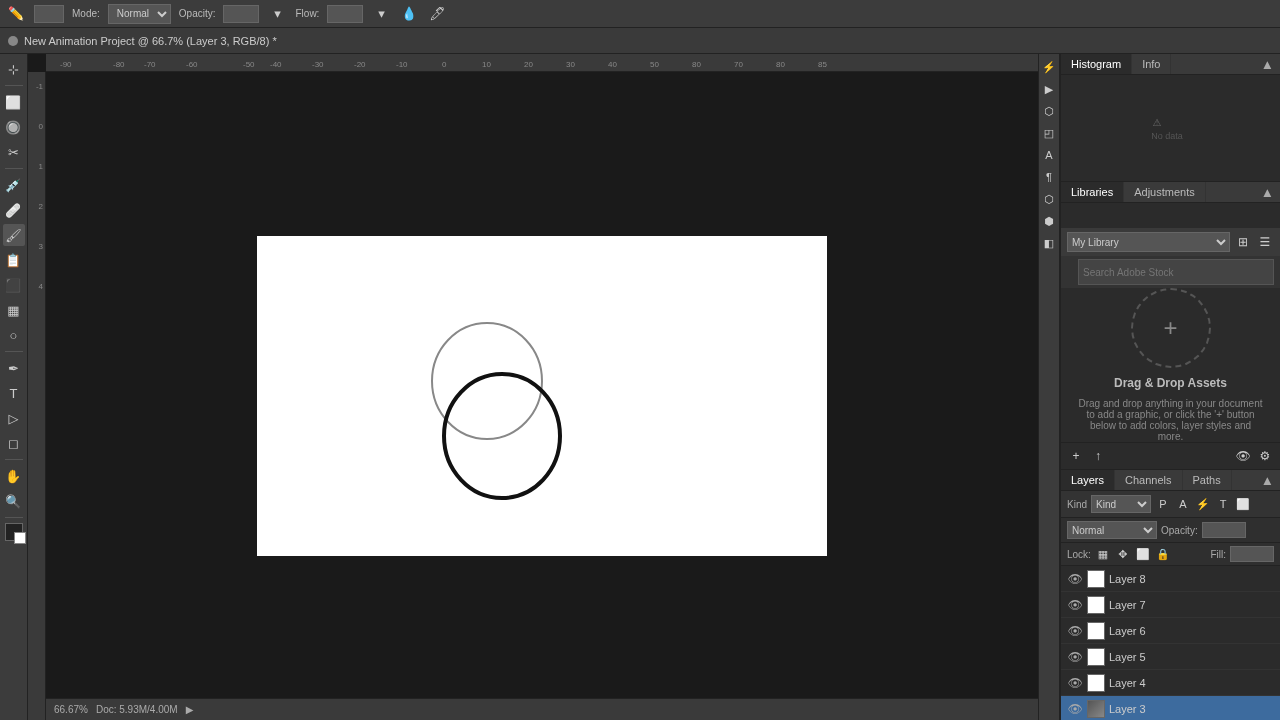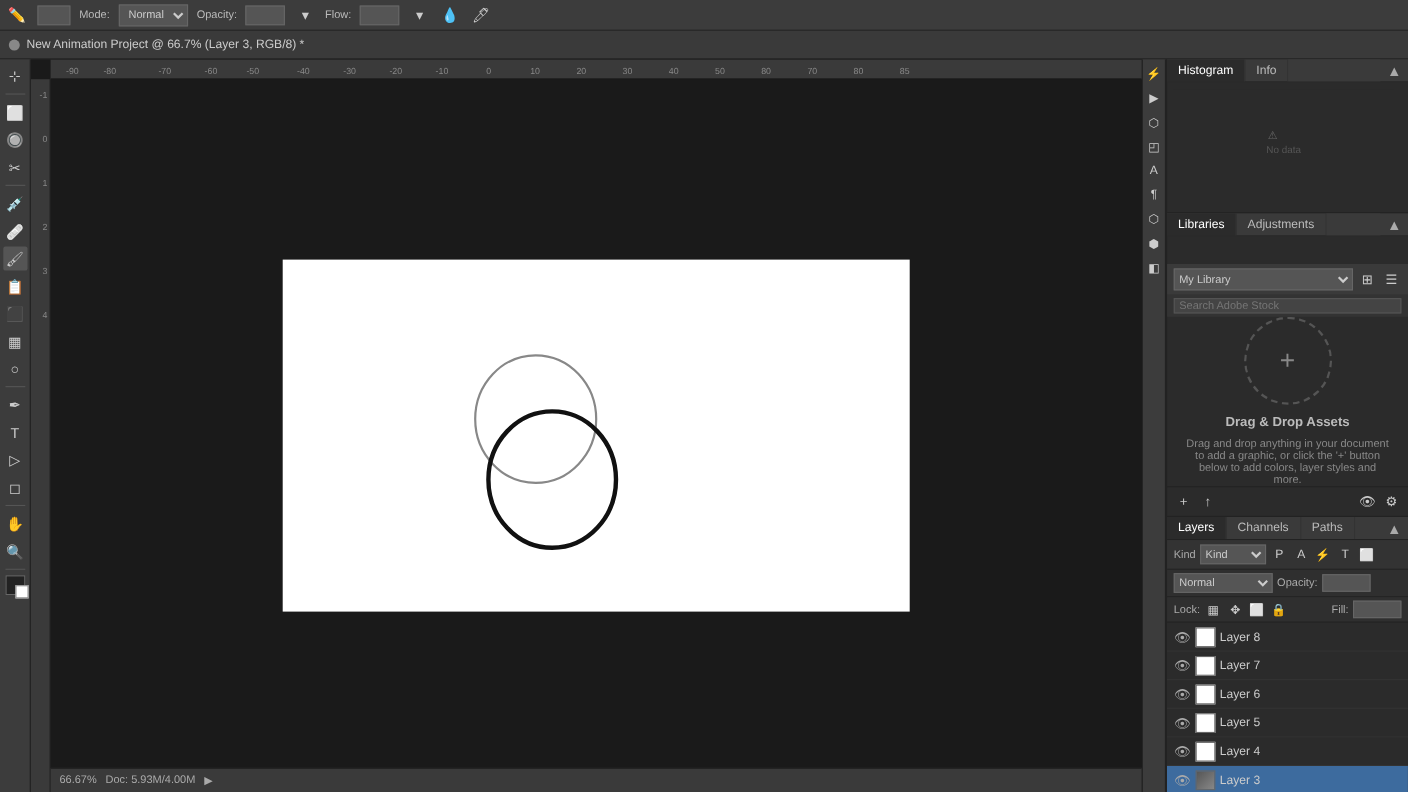--- a/index.html
+++ b/index.html
@@ -203,24 +203,24 @@
     <div class="lt-divider"></div>
     <div style="width:18px;height:18px;background:#222;border:1px solid #666;position:relative;cursor:pointer;">
       <div style="width:12px;height:12px;background:#fff;border:1px solid #888;position:absolute;right:-4px;bottom:-4px;"></div>
     </div>
   </div>
 
   <div id="canvas-area">
 
     <div id="ruler-h" style="margin-left:18px;">
       <span class="ruler-mark" style="left:14px;">-90</span>
-      <span class="ruler-mark" style="left:48px;">-80</span>
+      <span class="ruler-mark" style="left:67px;">-80</span>
       <span class="ruler-mark" style="left:98px;">-70</span>
       <span class="ruler-mark" style="left:140px;">-60</span>
-      <span class="ruler-mark" style="left:178px;">-50</span>
+      <span class="ruler-mark" style="left:197px;">-50</span>
       <span class="ruler-mark" style="left:224px;">-40</span>
       <span class="ruler-mark" style="left:266px;">-30</span>
       <span class="ruler-mark" style="left:308px;">-20</span>
       <span class="ruler-mark" style="left:350px;">-10</span>
       <span class="ruler-mark" style="left:396px;">0</span>
       <span class="ruler-mark" style="left:436px;">10</span>
       <span class="ruler-mark" style="left:478px;">20</span>
       <span class="ruler-mark" style="left:520px;">30</span>
       <span class="ruler-mark" style="left:562px;">40</span>
       <span class="ruler-mark" style="left:604px;">50</span>
@@ -295,21 +295,21 @@
         <button style="background:none;border:none;color:#aaa;cursor:pointer;padding:0 6px;">▲</button>
       </div>
       <div class="lib-toolbar">
         <select class="lib-select">
           <option>My Library</option>
         </select>
         <button class="lib-icon-btn">⊞</button>
         <button class="lib-icon-btn">☰</button>
       </div>
       <div class="lib-search">
-        <input type="text" style="flex: 1 1 0%; height: 14px; background: rgb(68, 68, 68); border: 1px solid rgb(85, 85, 85); color: rgb(204, 204, 204); font-size: 10px; padding: 0px 4px;" placeholder="Search Adobe Stock">
+        <input type="text" style="flex: 1 1 0%; height: 26px; background: rgb(68, 68, 68); border: 1px solid rgb(85, 85, 85); color: rgb(204, 204, 204); font-size: 10px; padding: 0px 4px; margin-left: 11px;" placeholder="Search Adobe Stock">
       </div>
       <div class="lib-drop-area">
         <div class="lib-drop-circle">
           <span>+</span>
         </div>
         <span class="lib-drop-title">Drag &amp; Drop Assets</span>
         <span class="lib-drop-text">Drag and drop anything in your document to add a graphic, or click the '+' button below to add colors, layer styles and more.</span>
       </div>
       <div class="lib-bottom-toolbar">
         <button class="lib-bottom-btn">+</button>

